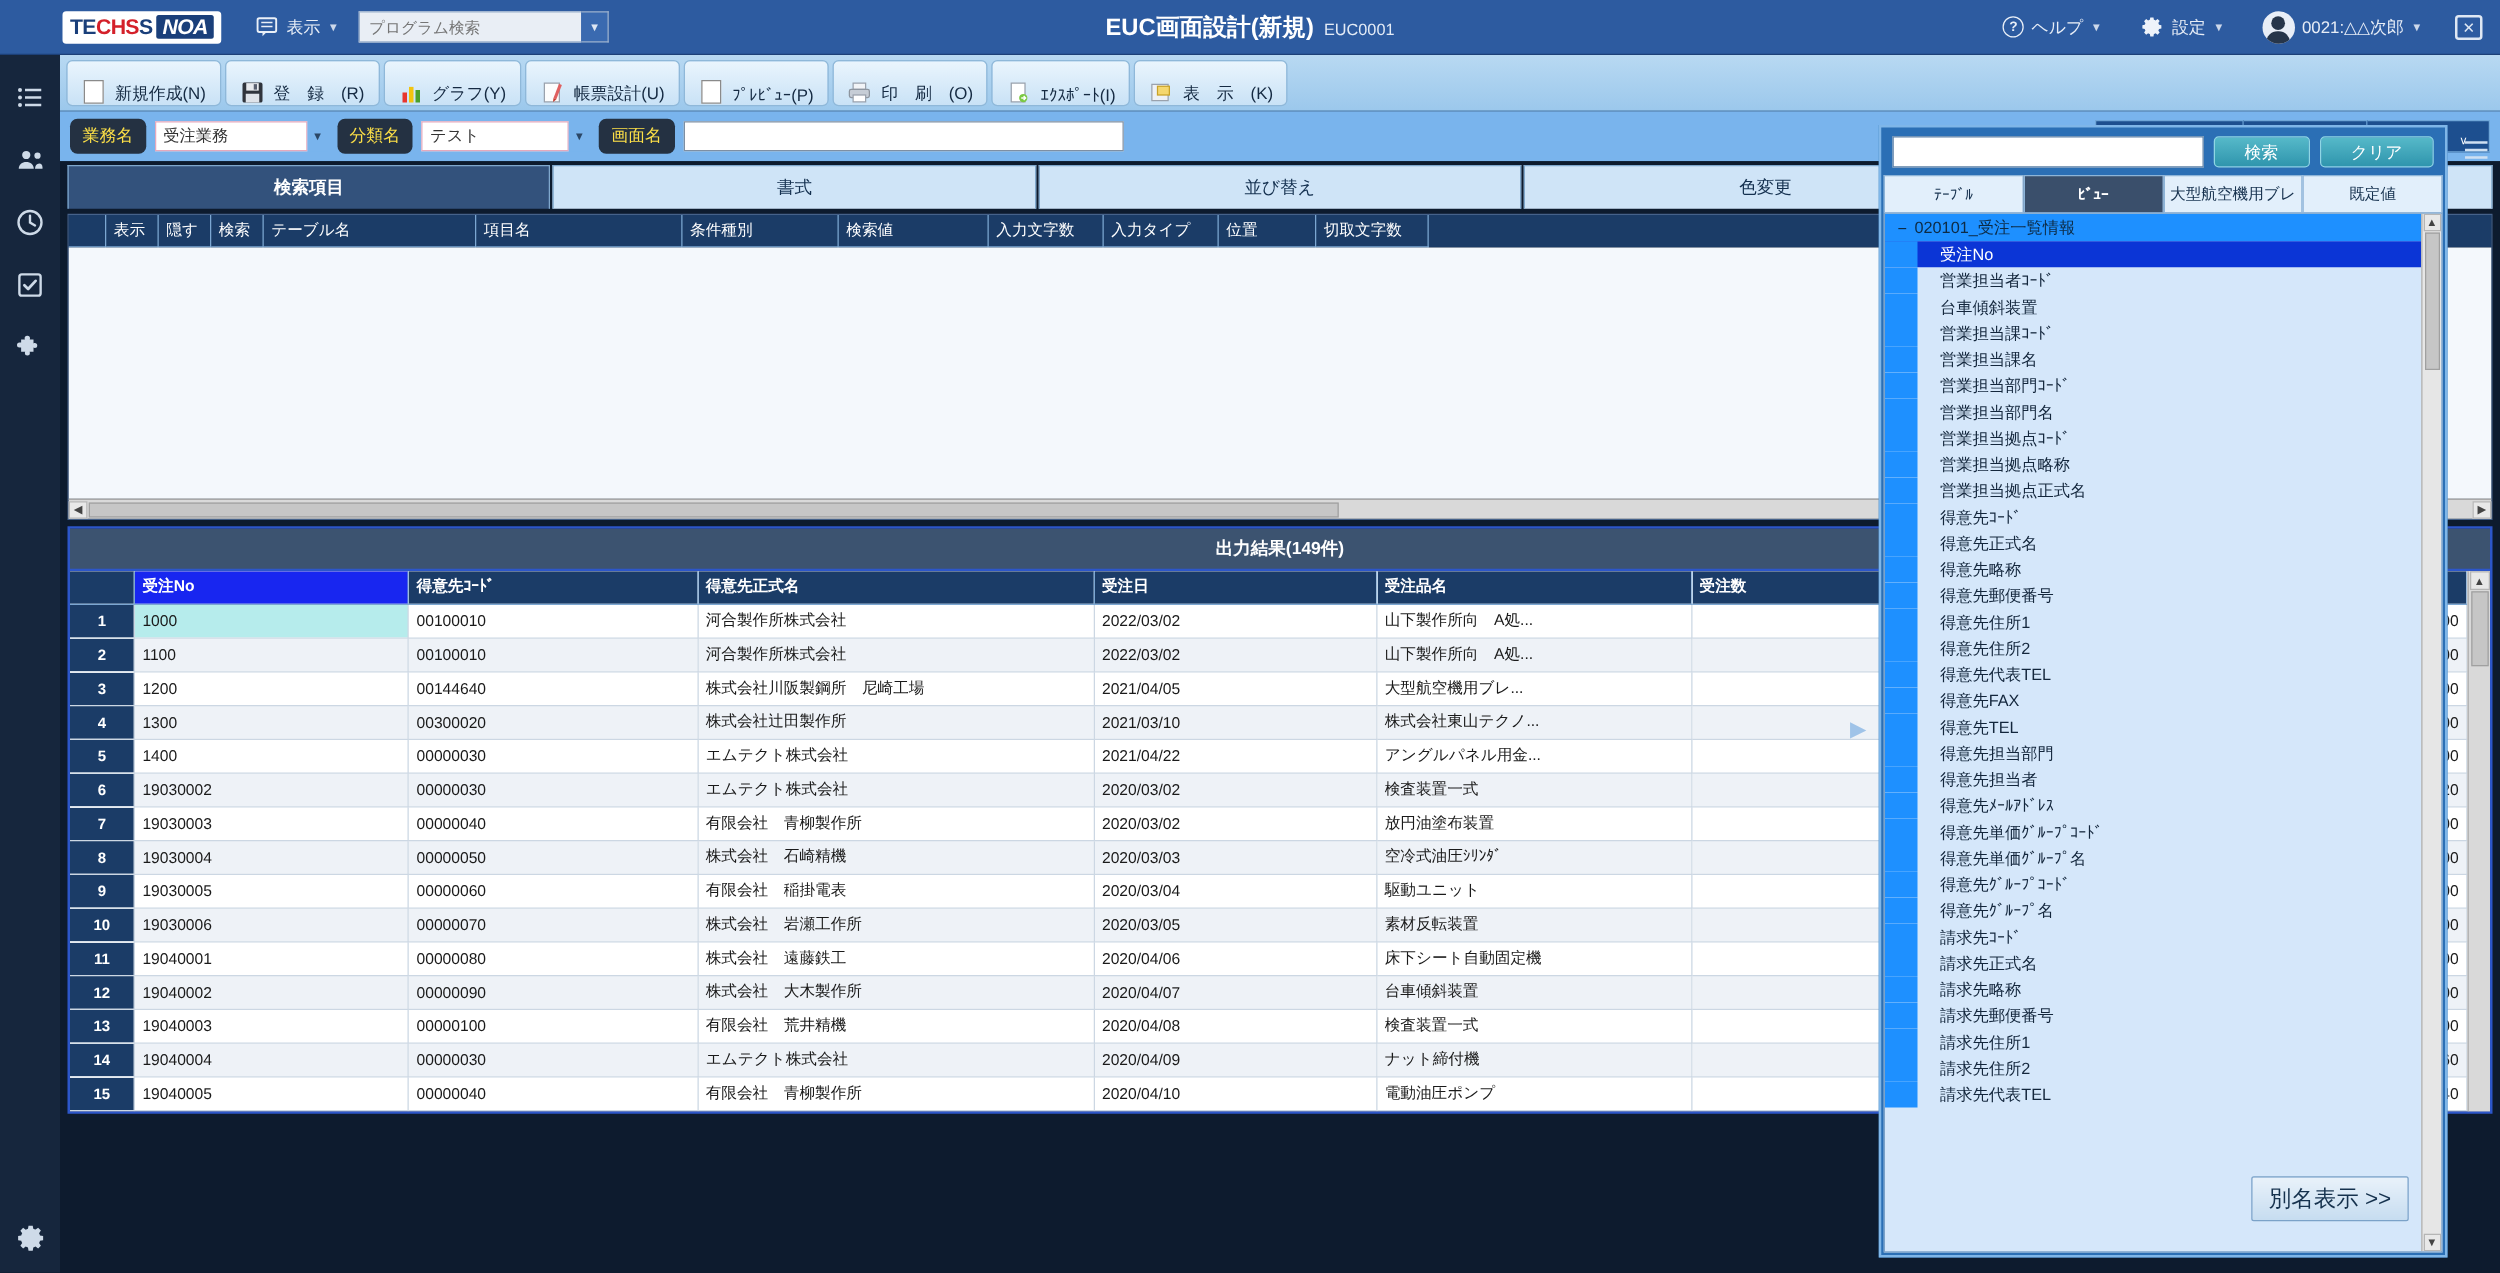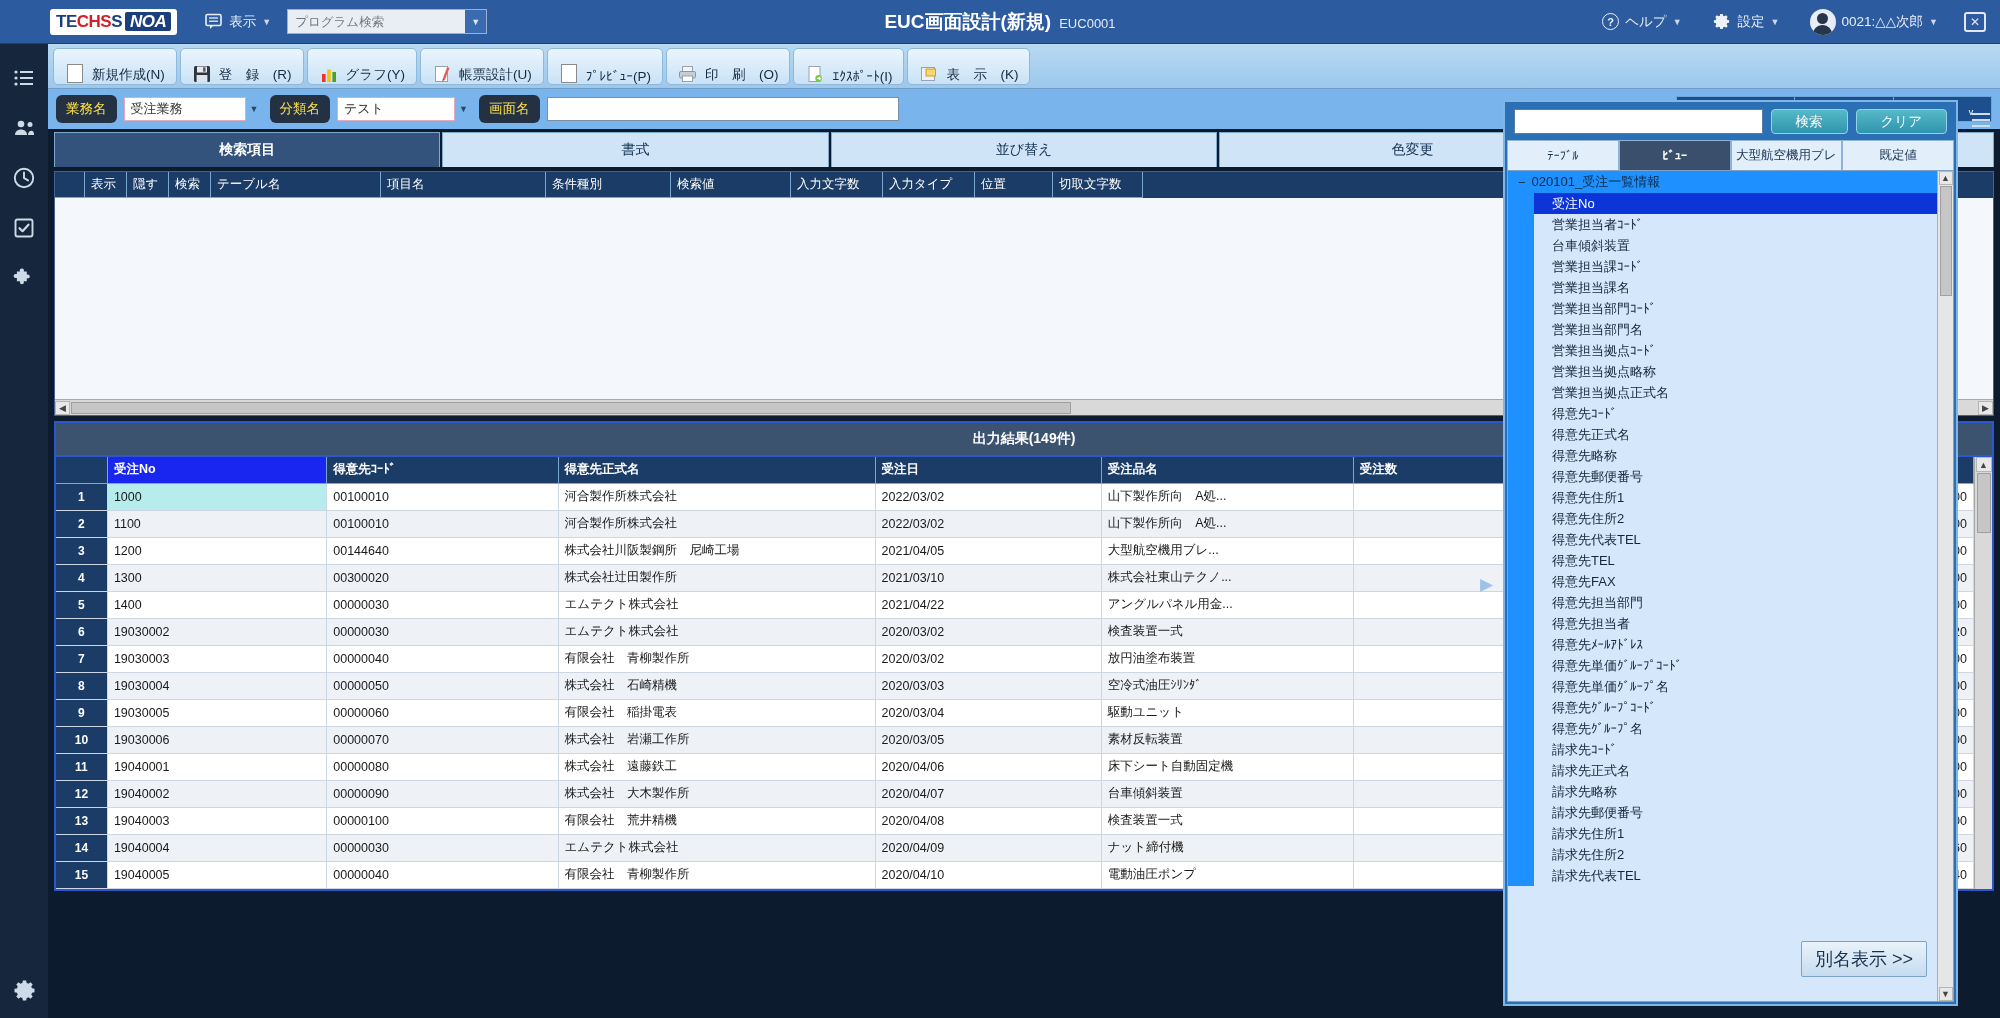--- a/index.html
+++ b/index.html
@@ -741,22 +741,22 @@
           <div class="tleaf">営業担当拠点ｺｰﾄﾞ</div>
           <div class="tleaf">営業担当拠点略称</div>
           <div class="tleaf">営業担当拠点正式名</div>
           <div class="tleaf">得意先ｺｰﾄﾞ</div>
           <div class="tleaf">得意先正式名</div>
           <div class="tleaf">得意先略称</div>
           <div class="tleaf">得意先郵便番号</div>
           <div class="tleaf">得意先住所1</div>
           <div class="tleaf">得意先住所2</div>
           <div class="tleaf">得意先代表TEL</div>
+          <div class="tleaf">得意先FAX</div>
           <div class="tleaf">得意先TEL</div>
-          <div class="tleaf">得意先FAX</div>
           <div class="tleaf">得意先担当部門</div>
           <div class="tleaf">得意先担当者</div>
           <div class="tleaf">得意先ﾒｰﾙｱﾄﾞﾚｽ</div>
           <div class="tleaf">得意先単価ｸﾞﾙｰﾌﾟｺｰﾄﾞ</div>
           <div class="tleaf">得意先単価ｸﾞﾙｰﾌﾟ名</div>
           <div class="tleaf">得意先ｸﾞﾙｰﾌﾟｺｰﾄﾞ</div>
           <div class="tleaf">得意先ｸﾞﾙｰﾌﾟ名</div>
           <div class="tleaf">請求先ｺｰﾄﾞ</div>
           <div class="tleaf">請求先正式名</div>
           <div class="tleaf">請求先略称</div>

